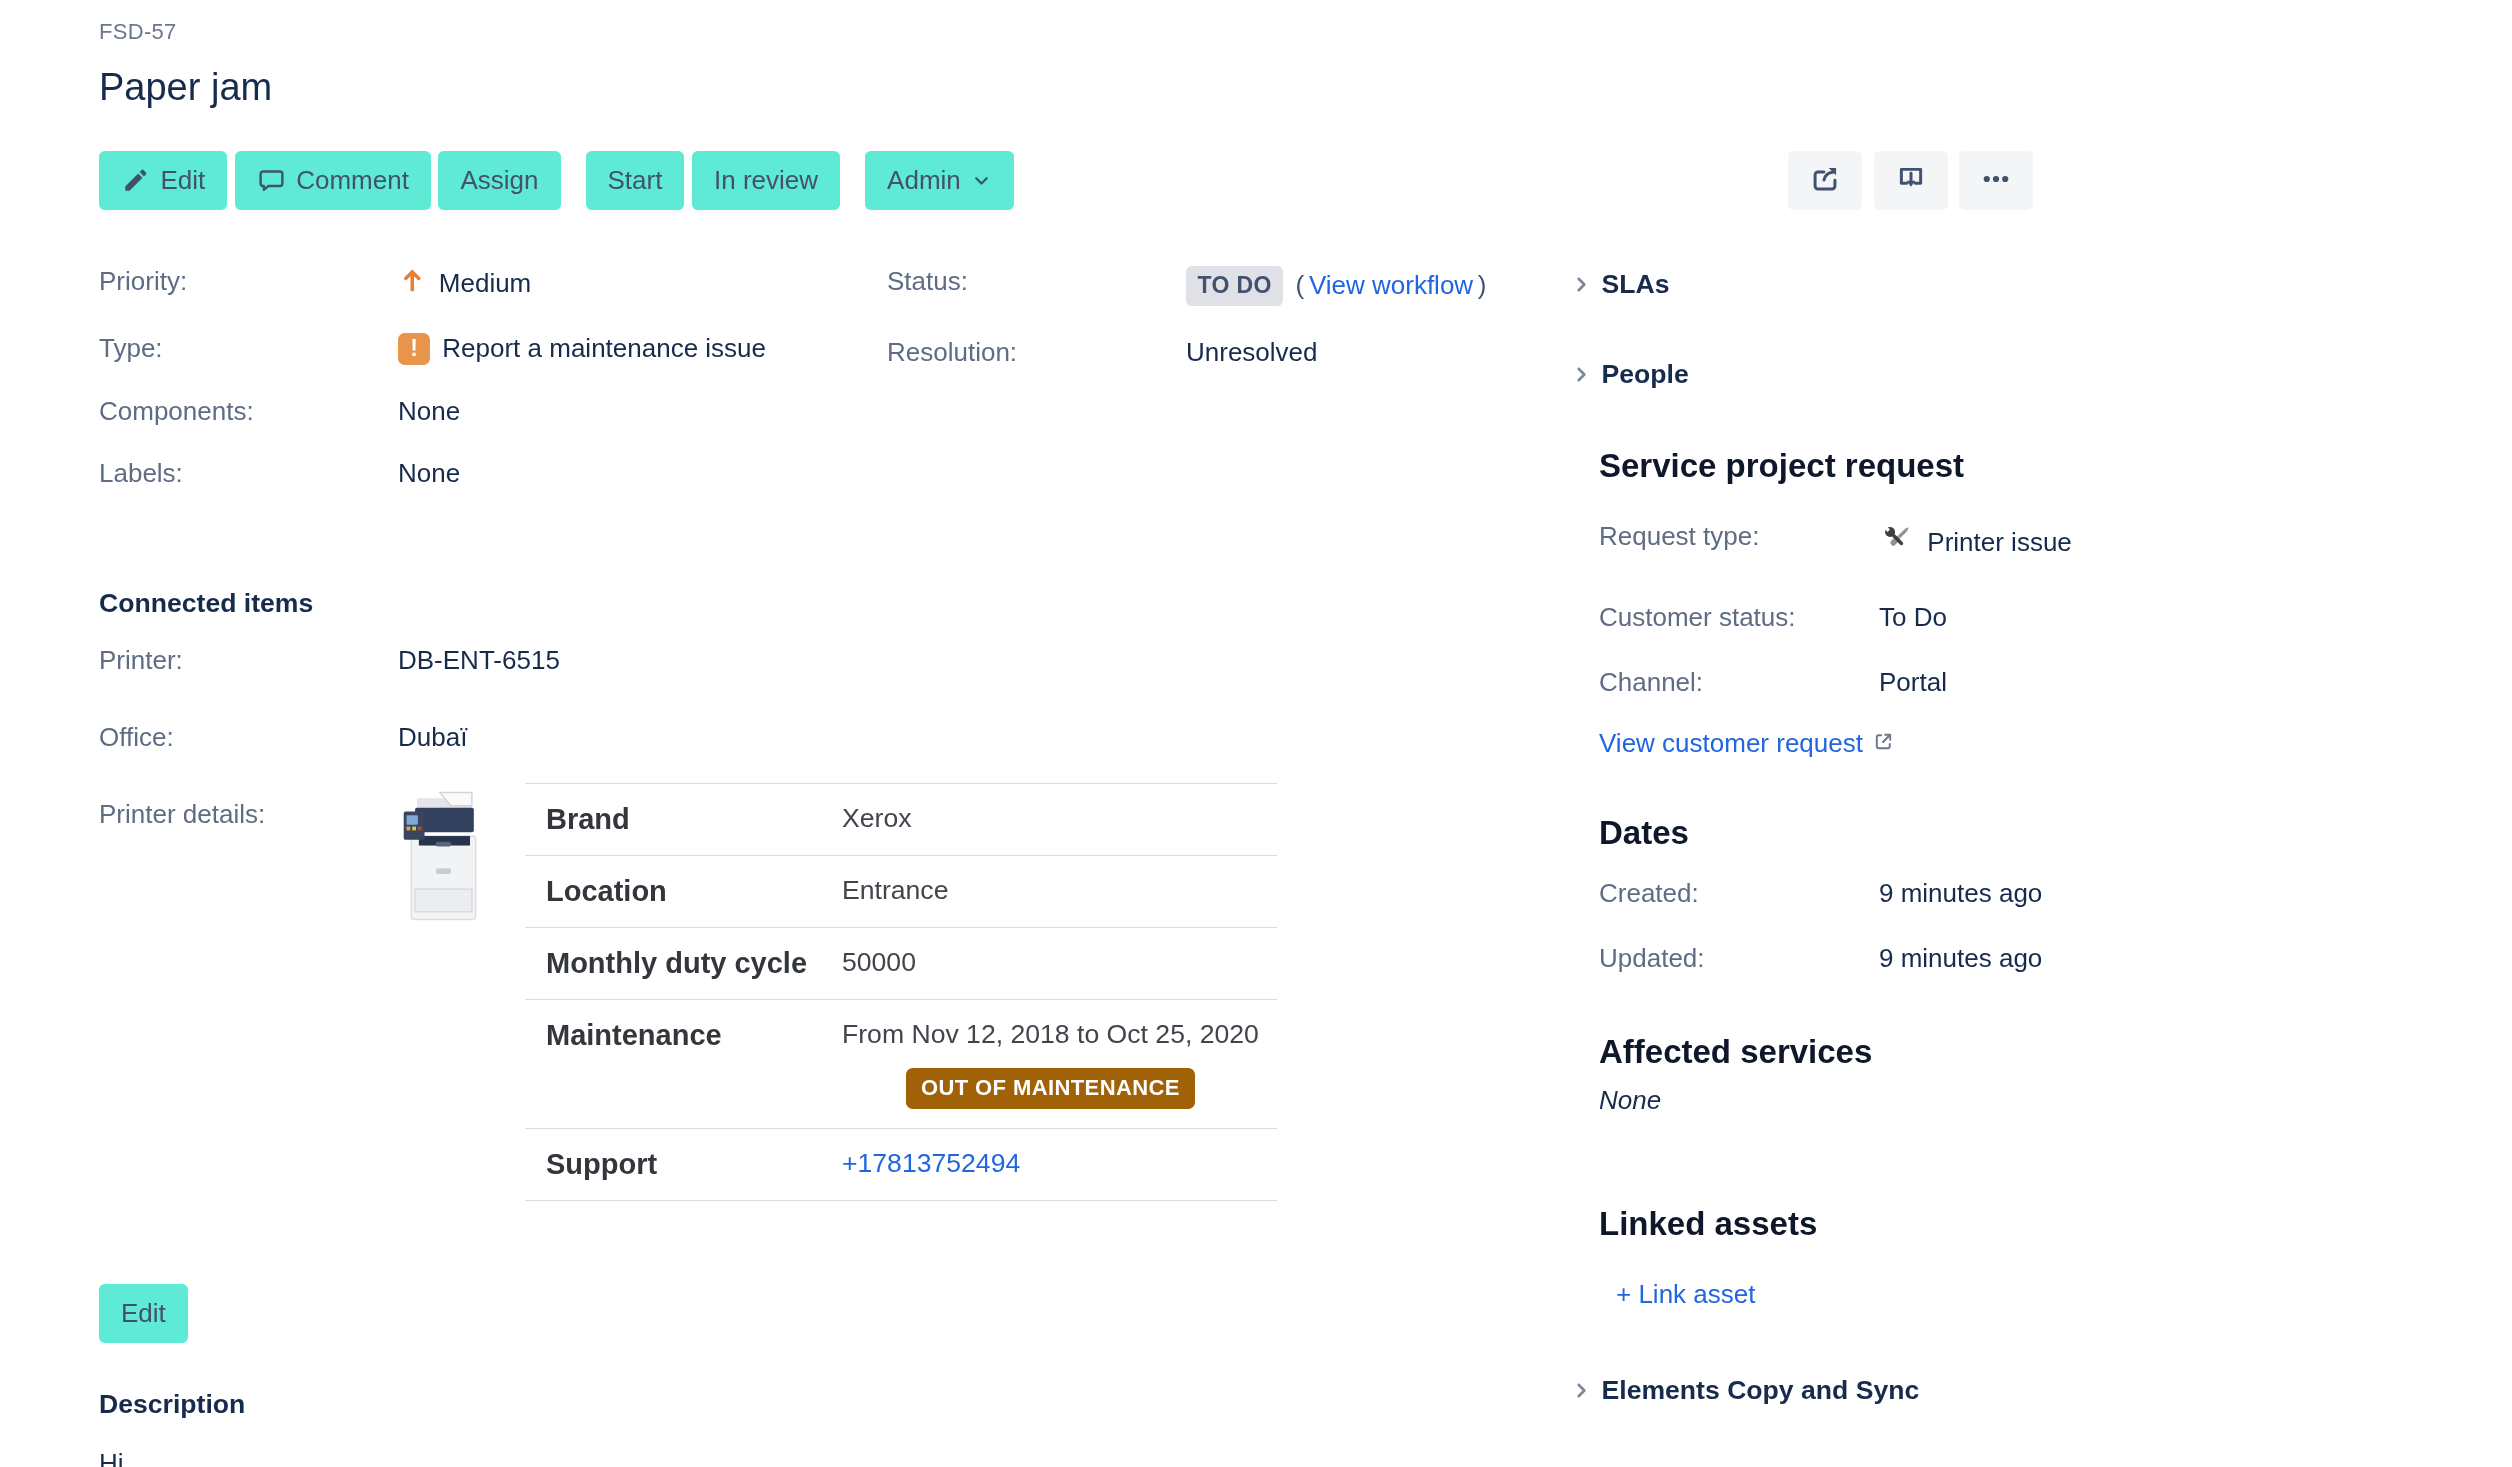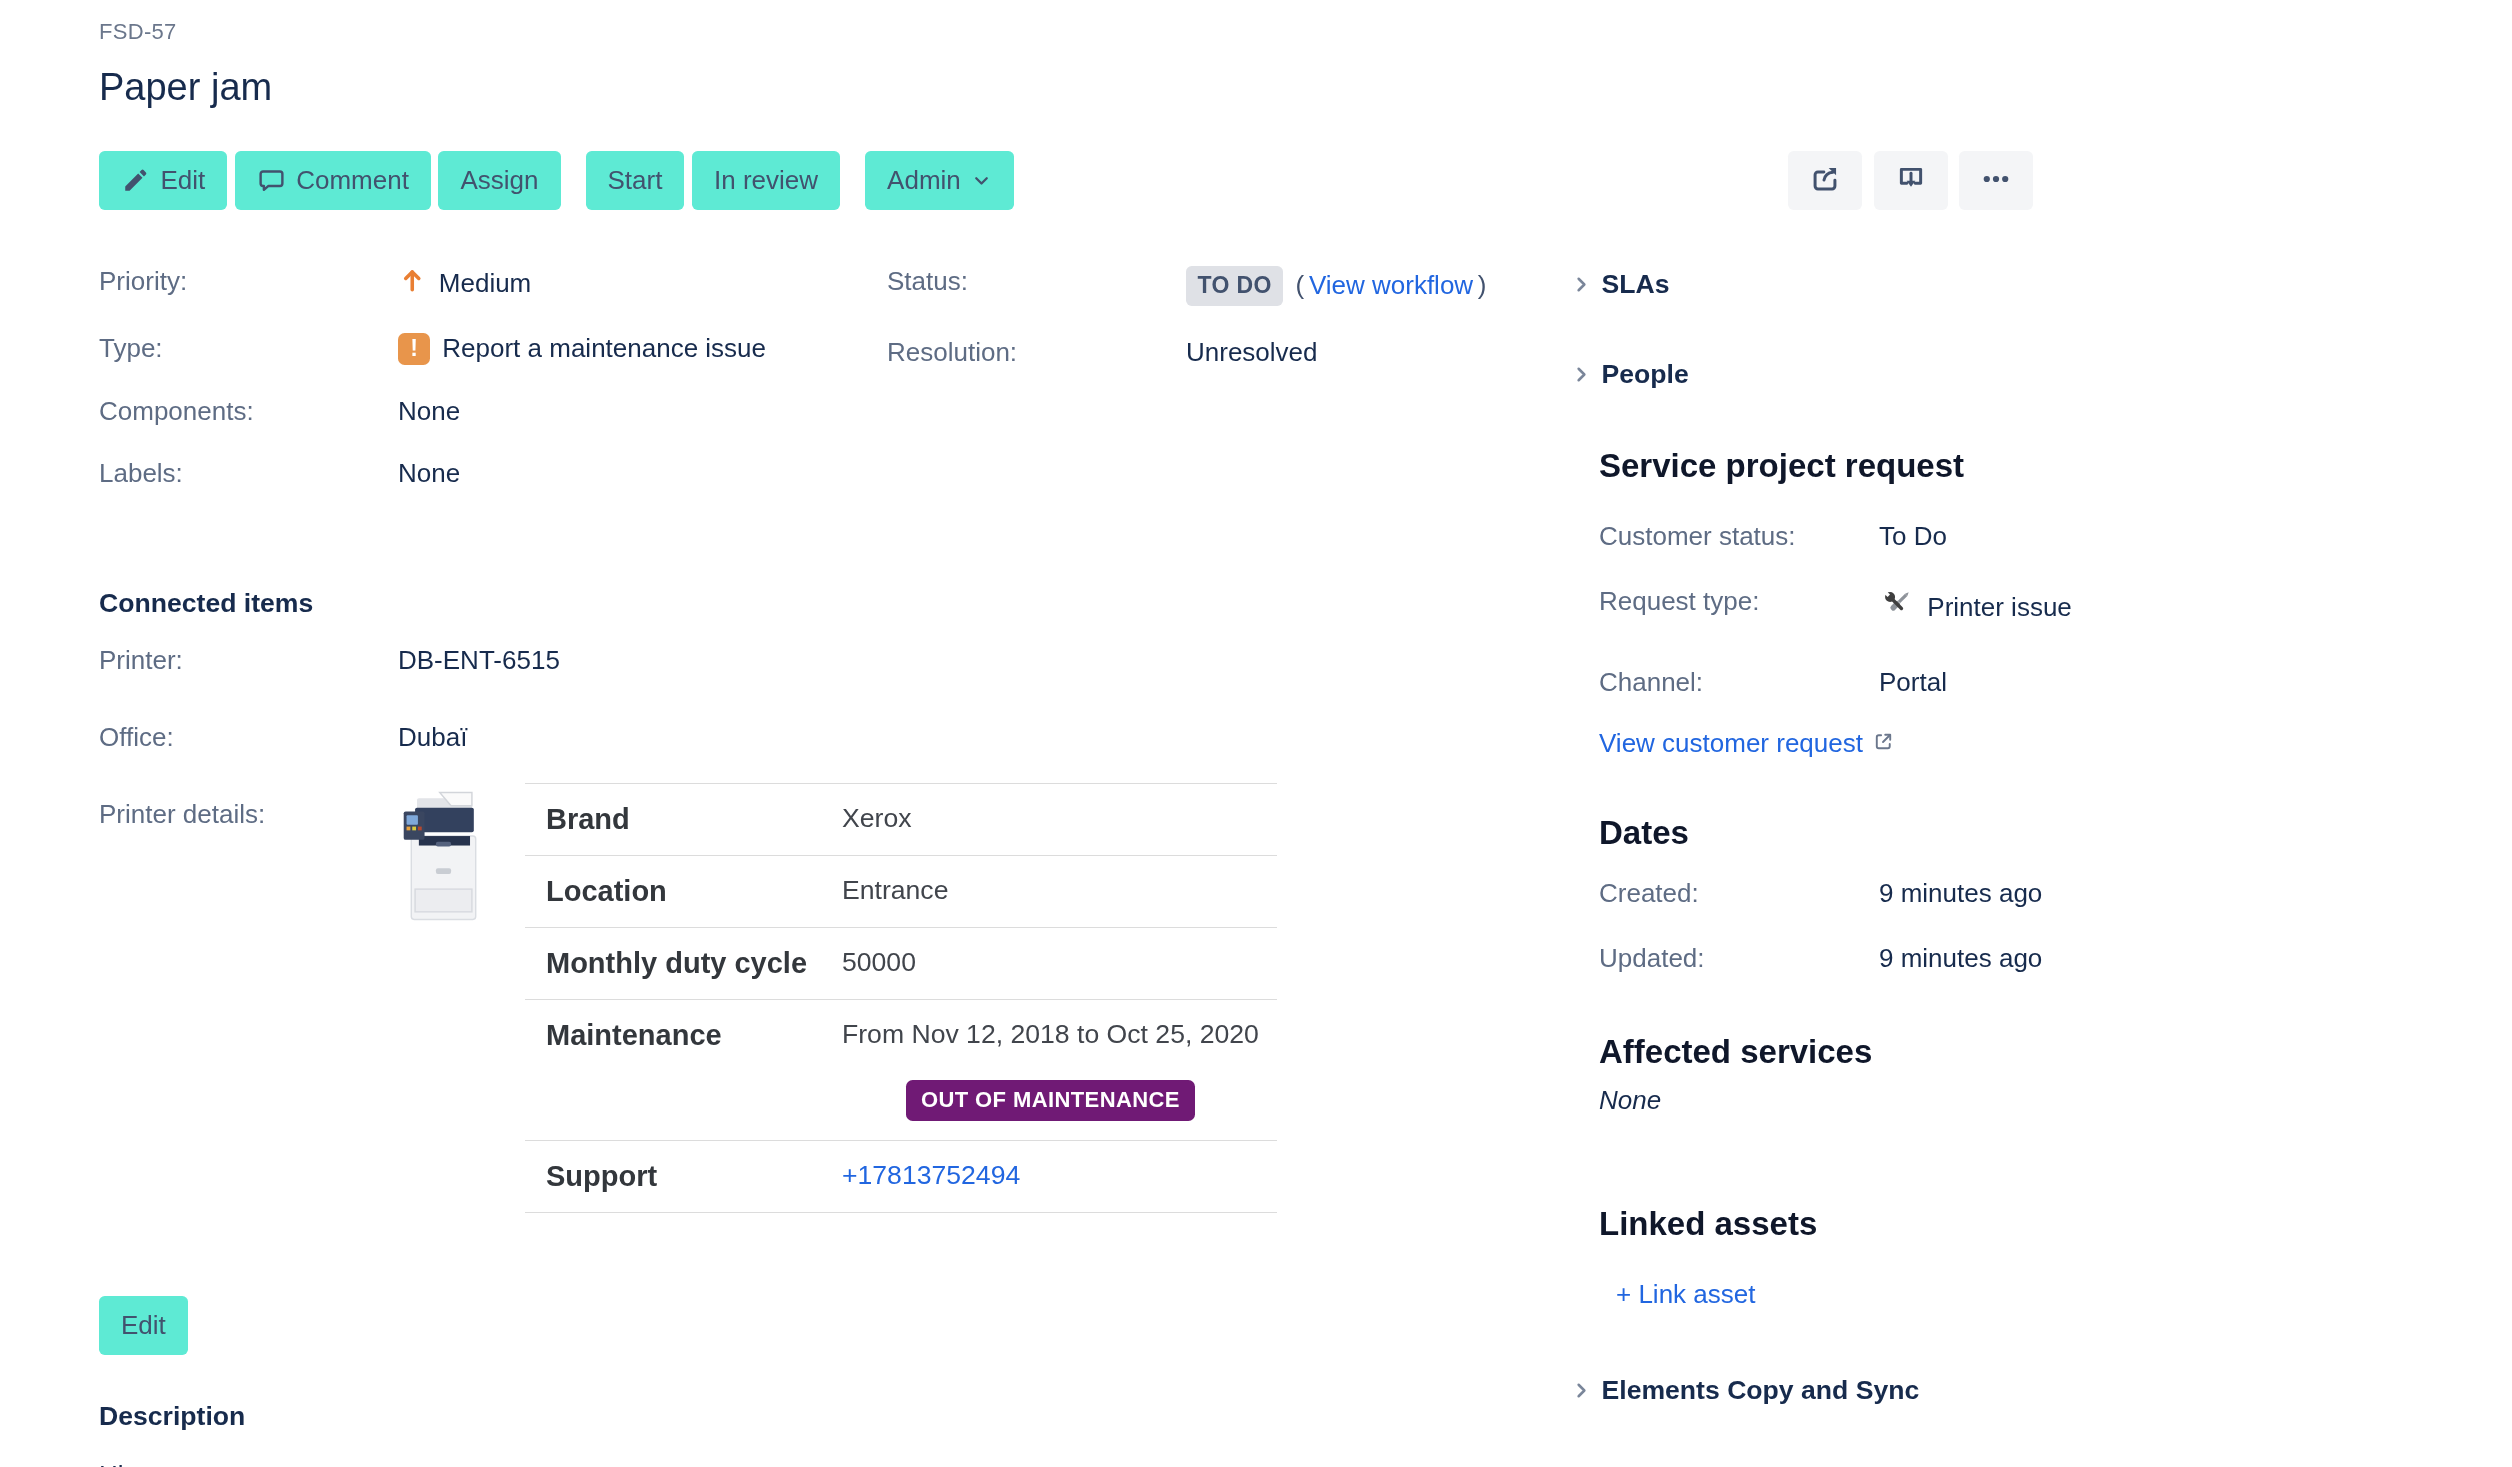--- a/index.html
+++ b/index.html
@@ -59,21 +59,21 @@
   .connected .field-row { margin-bottom: 43px; }
 
   .printer-details-content { display: flex; gap: 36px; align-items: flex-start; }
   .printer-img { flex: none; margin-top: -13.3px; }
 
   .asset-table { width: 752px; border-top: 1.9px solid #DCDCDC; margin-top: -13.3px; color: #3C4048; }
   .asset-row { display: flex; border-bottom: 1.9px solid #DCDCDC; padding: 19px 0 19px 21px; }
   .asset-row-label { width: 296px; flex: none; font-weight: 700; font-size: 29px; color: #33373C; }
   .asset-row-value { font-size: 26.6px; color: #41454C; text-align: center; }
   .maint-badge {
-    display: inline-block; margin-top: 30px; background: #701a75; color: #fff;
+    display: inline-block; margin-top: 18px; background: #a16207; color: #fff;
     font-size: 22px; font-weight: 700; letter-spacing: 0.4px; padding: 7.6px 15px; border-radius: 6.6px;
   }
   a.phone-link { color: #2166E0; text-decoration: none; font-size: 26.6px; cursor: pointer; }
 
   
   .edit-bottom { margin-top: 40px; }
   .description-heading { margin-top: 46px; }
   .desc-line1 { margin-top: 28.5px; font-size: 26px; }
 
   
@@ -312,25 +312,20 @@
         <span class="chev">
           <svg width="23" height="23" viewBox="0 0 24 24" fill="none" stroke="currentColor" stroke-width="2.6" stroke-linecap="round" stroke-linejoin="round">
               <path d="M9 6l6 6-6 6"></path>
             </svg>
         </span>
         <span class="c-title">People</span>
       </div>
 
       <h3 class="sb-h sb-request-heading">Service project request</h3>
 
-      <div class="sb-row sb-row-custstatus">
-        <div class="sb-label">Customer status:</div>
-        <div class="sb-value">To Do</div>
-      </div>
-
       <div class="sb-row sb-row-reqtype">
         <div class="sb-label">Request type:</div>
         <div class="sb-value">
           <span class="tools-icon">
             <svg width="36" height="36" viewBox="0 0 36 36">
               <g transform="rotate(45 18 18)">
                 <rect x="16.4" y="5" width="3.2" height="10" fill="#8D9299"></rect>
                 <polygon points="16.4,5 19.6,5 18,1.5" fill="#8D9299"></polygon>
                 <rect x="15.2" y="15" width="5.6" height="11" rx="2.4" fill="#8D9299"></rect>
               </g>
@@ -338,20 +333,25 @@
                 <circle cx="18" cy="8.2" r="5" fill="#3F3F3F"></circle>
                 <rect x="16.3" y="1" width="3.4" height="5.4" fill="#FFFFFF"></rect>
                 <rect x="16.3" y="10" width="3.4" height="16" rx="1.7" fill="#3F3F3F"></rect>
               </g>
             </svg>
           </span>
           <span>Printer issue</span>
         </div>
       </div>
 
+      <div class="sb-row sb-row-custstatus">
+        <div class="sb-label">Customer status:</div>
+        <div class="sb-value">To Do</div>
+      </div>
+
       <div class="sb-row sb-row-channel">
         <div class="sb-label">Channel:</div>
         <div class="sb-value">Portal</div>
       </div>
 
       <div class="sb-view-request">
         <a class="link">View customer request</a>
         <span>
           <svg width="23" height="23" viewBox="0 0 24 24" fill="none" stroke="#6B778C" stroke-width="2" stroke-linecap="round" stroke-linejoin="round">
               <path d="M9.5 5.5H7a2 2 0 0 0-2 2V17a2 2 0 0 0 2 2h9.5a2 2 0 0 0 2-2v-2.5"></path>

